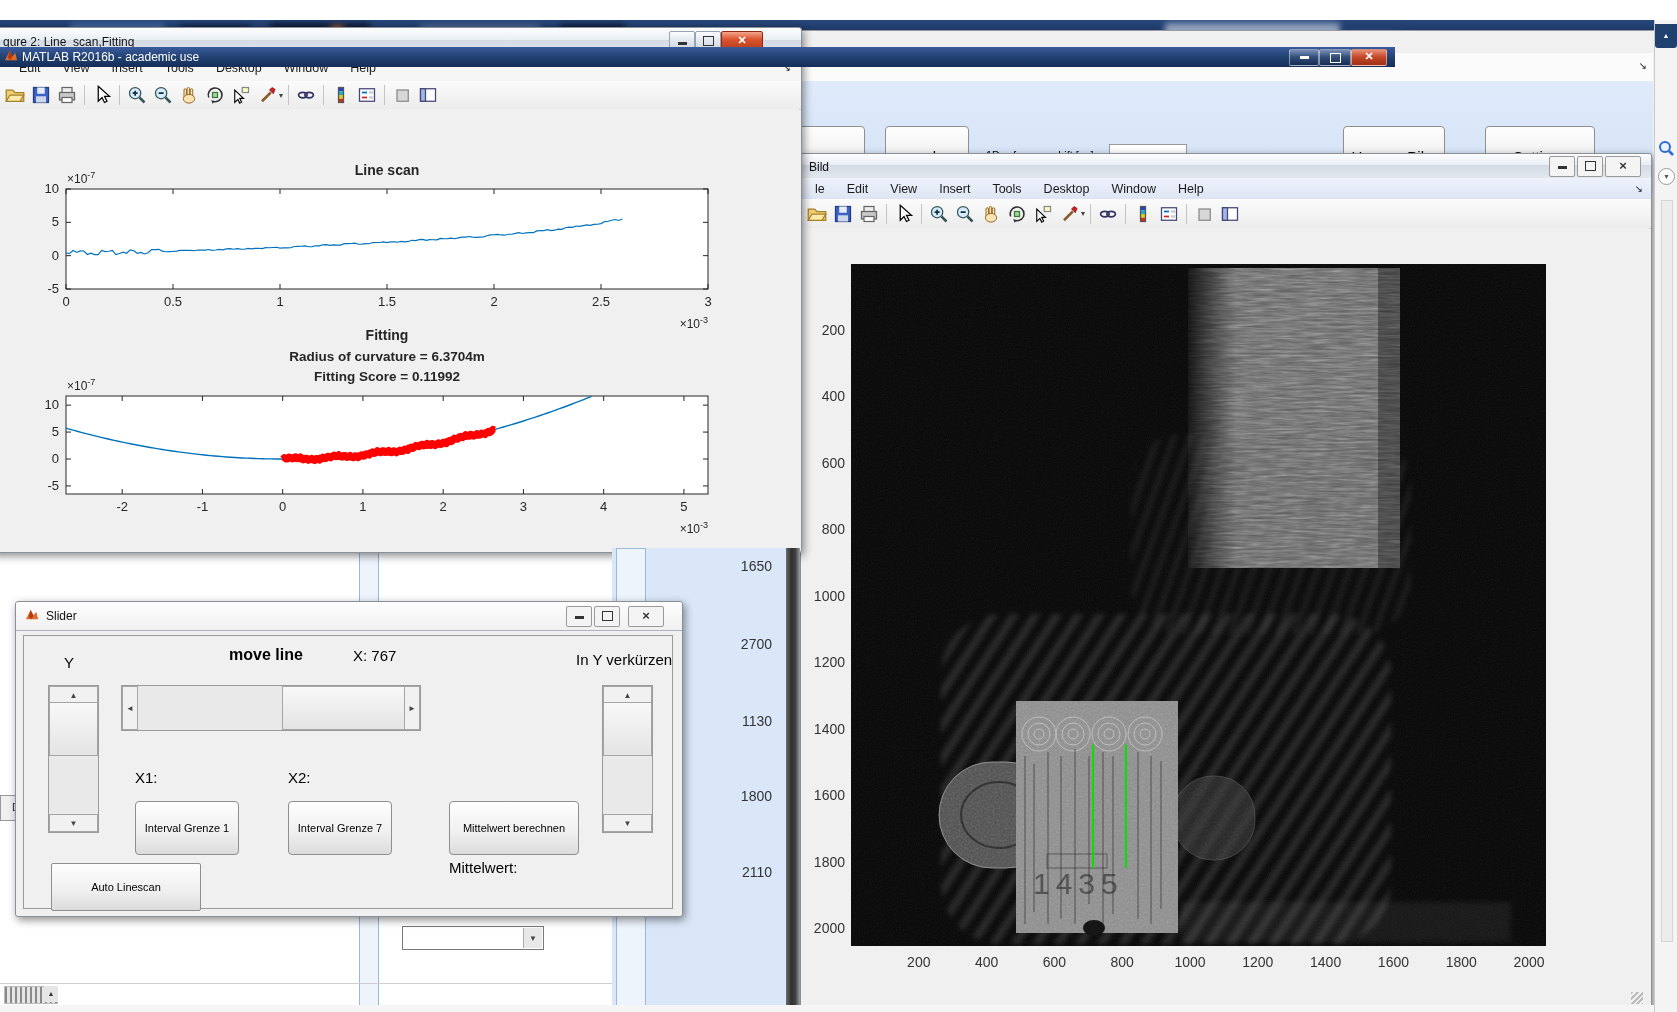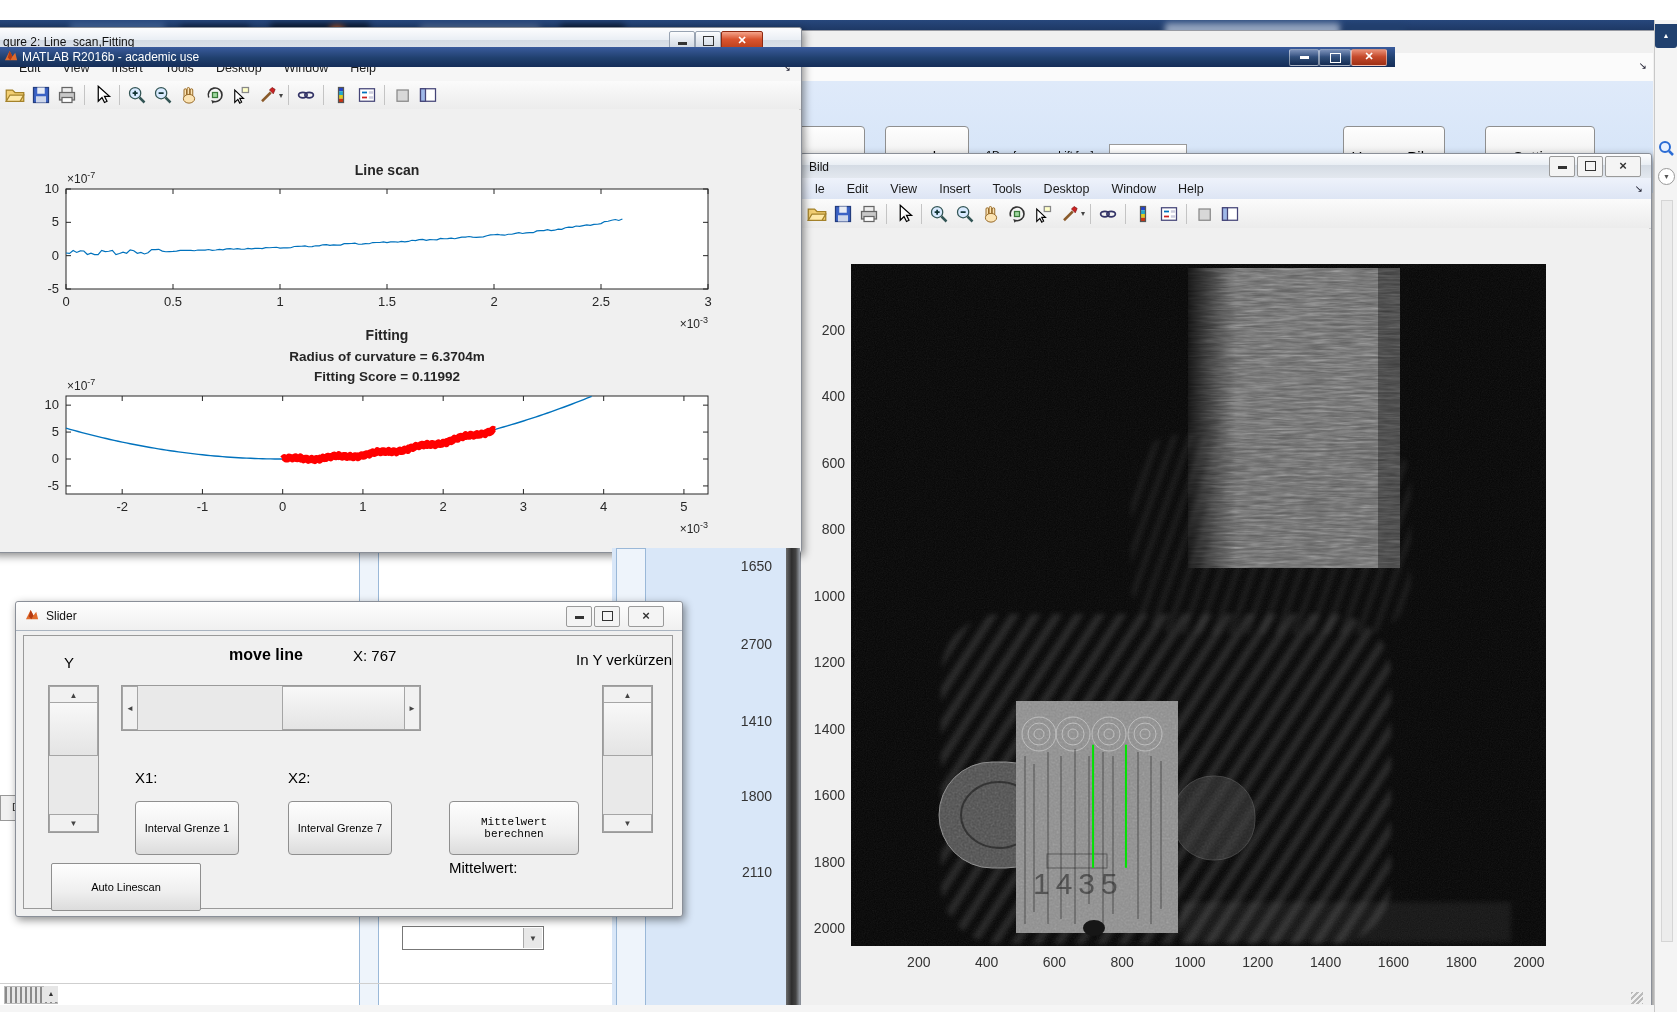--- a/index.html
+++ b/index.html
@@ -199,21 +199,21 @@
       <div class="mbtn" style="left:722px;top:45px;width:100px;height:58px;font-size:15px;">Unwrap Pike</div>
       <div class="mbtn" style="left:864px;top:45px;width:108px;height:58px;font-size:15px;">Settings</div>
     </div>
   </div>
 
   <div id="sidepanel" class="abs">
     <div class="cb"></div>
     <div id="sideLabels">
         <div class="sideLbl" style="top: 10px;">1650</div>
         <div class="sideLbl" style="top: 88px;">2700</div>
-        <div class="sideLbl" style="top: 165px;">1410</div>
+        <div class="sideLbl" style="top: 165px;">1130</div>
         <div class="sideLbl" style="top: 240px;">1800</div>
         <div class="sideLbl" style="top: 316px;">2110</div>
       </div>
   </div>
   <div id="darkstrip" class="abs"></div>
 
   <div class="win" style="left:800px;top:153px;width:850px;height:859px;z-index:5">
     <div class="tbar" style="height:24px;">
       <span class="cap" style="left:8px;">Bild</span>
       <div class="flatbtn" style="right:76px;width:24px;top:2px;"><span class="g-min"></span></div>
@@ -609,21 +609,21 @@
 
     <div class="vscroll" style="left:586px;top:83px;width:49px;height:146px;">
       <div class="sarrow" style="left:0;top:0;right:0;height:16px;">▲</div>
       <div class="sthumb" style="left:0;top:16px;right:0;height:52px;"></div>
       <div class="sarrow" style="left:0;bottom:0;right:0;height:16px;">▼</div>
     </div>
     <div class="lbl" style="left:119px;top:167px;font-size:15px;">X1:</div>
     <div class="lbl" style="left:272px;top:167px;font-size:15px;">X2:</div>
     <div class="mbtn" style="left:119px;top:199px;width:102px;height:52px;font-size:11px;">Interval Grenze 1</div>
     <div class="mbtn" style="left:272px;top:199px;width:102px;height:52px;font-size:11px;">Interval Grenze 7</div>
-    <div class="mbtn" style="left:433px;top:199px;width:128px;height:52px;font-size:11px;font-family:Liberation Mono, monospace;">Mittelwert berechnen</div>
+    <div class="mbtn" style="left:433px;top:199px;width:128px;height:52px;font-size:11px;">Mittelwert berechnen</div>
     <div class="lbl" style="left:433px;top:257px;font-size:15px;">Mittelwert:</div>
     <div class="mbtn" style="left:35px;top:261px;width:148px;height:46px;font-size:11px;border-radius:2px;">Auto Linescan</div>
   </div>
 
   <div id="titlebar" class="abs">
     <svg class="abs" style="left:4px;top:2px;" width="15" height="15">
         <use href="#i-matlab-logo"></use>
       </svg>
     <span class="ttl">MATLAB R2016b - academic use</span>
     <div class="aerobtn" style="right:76px;width:28px;"><span class="g-min w"></span></div>

